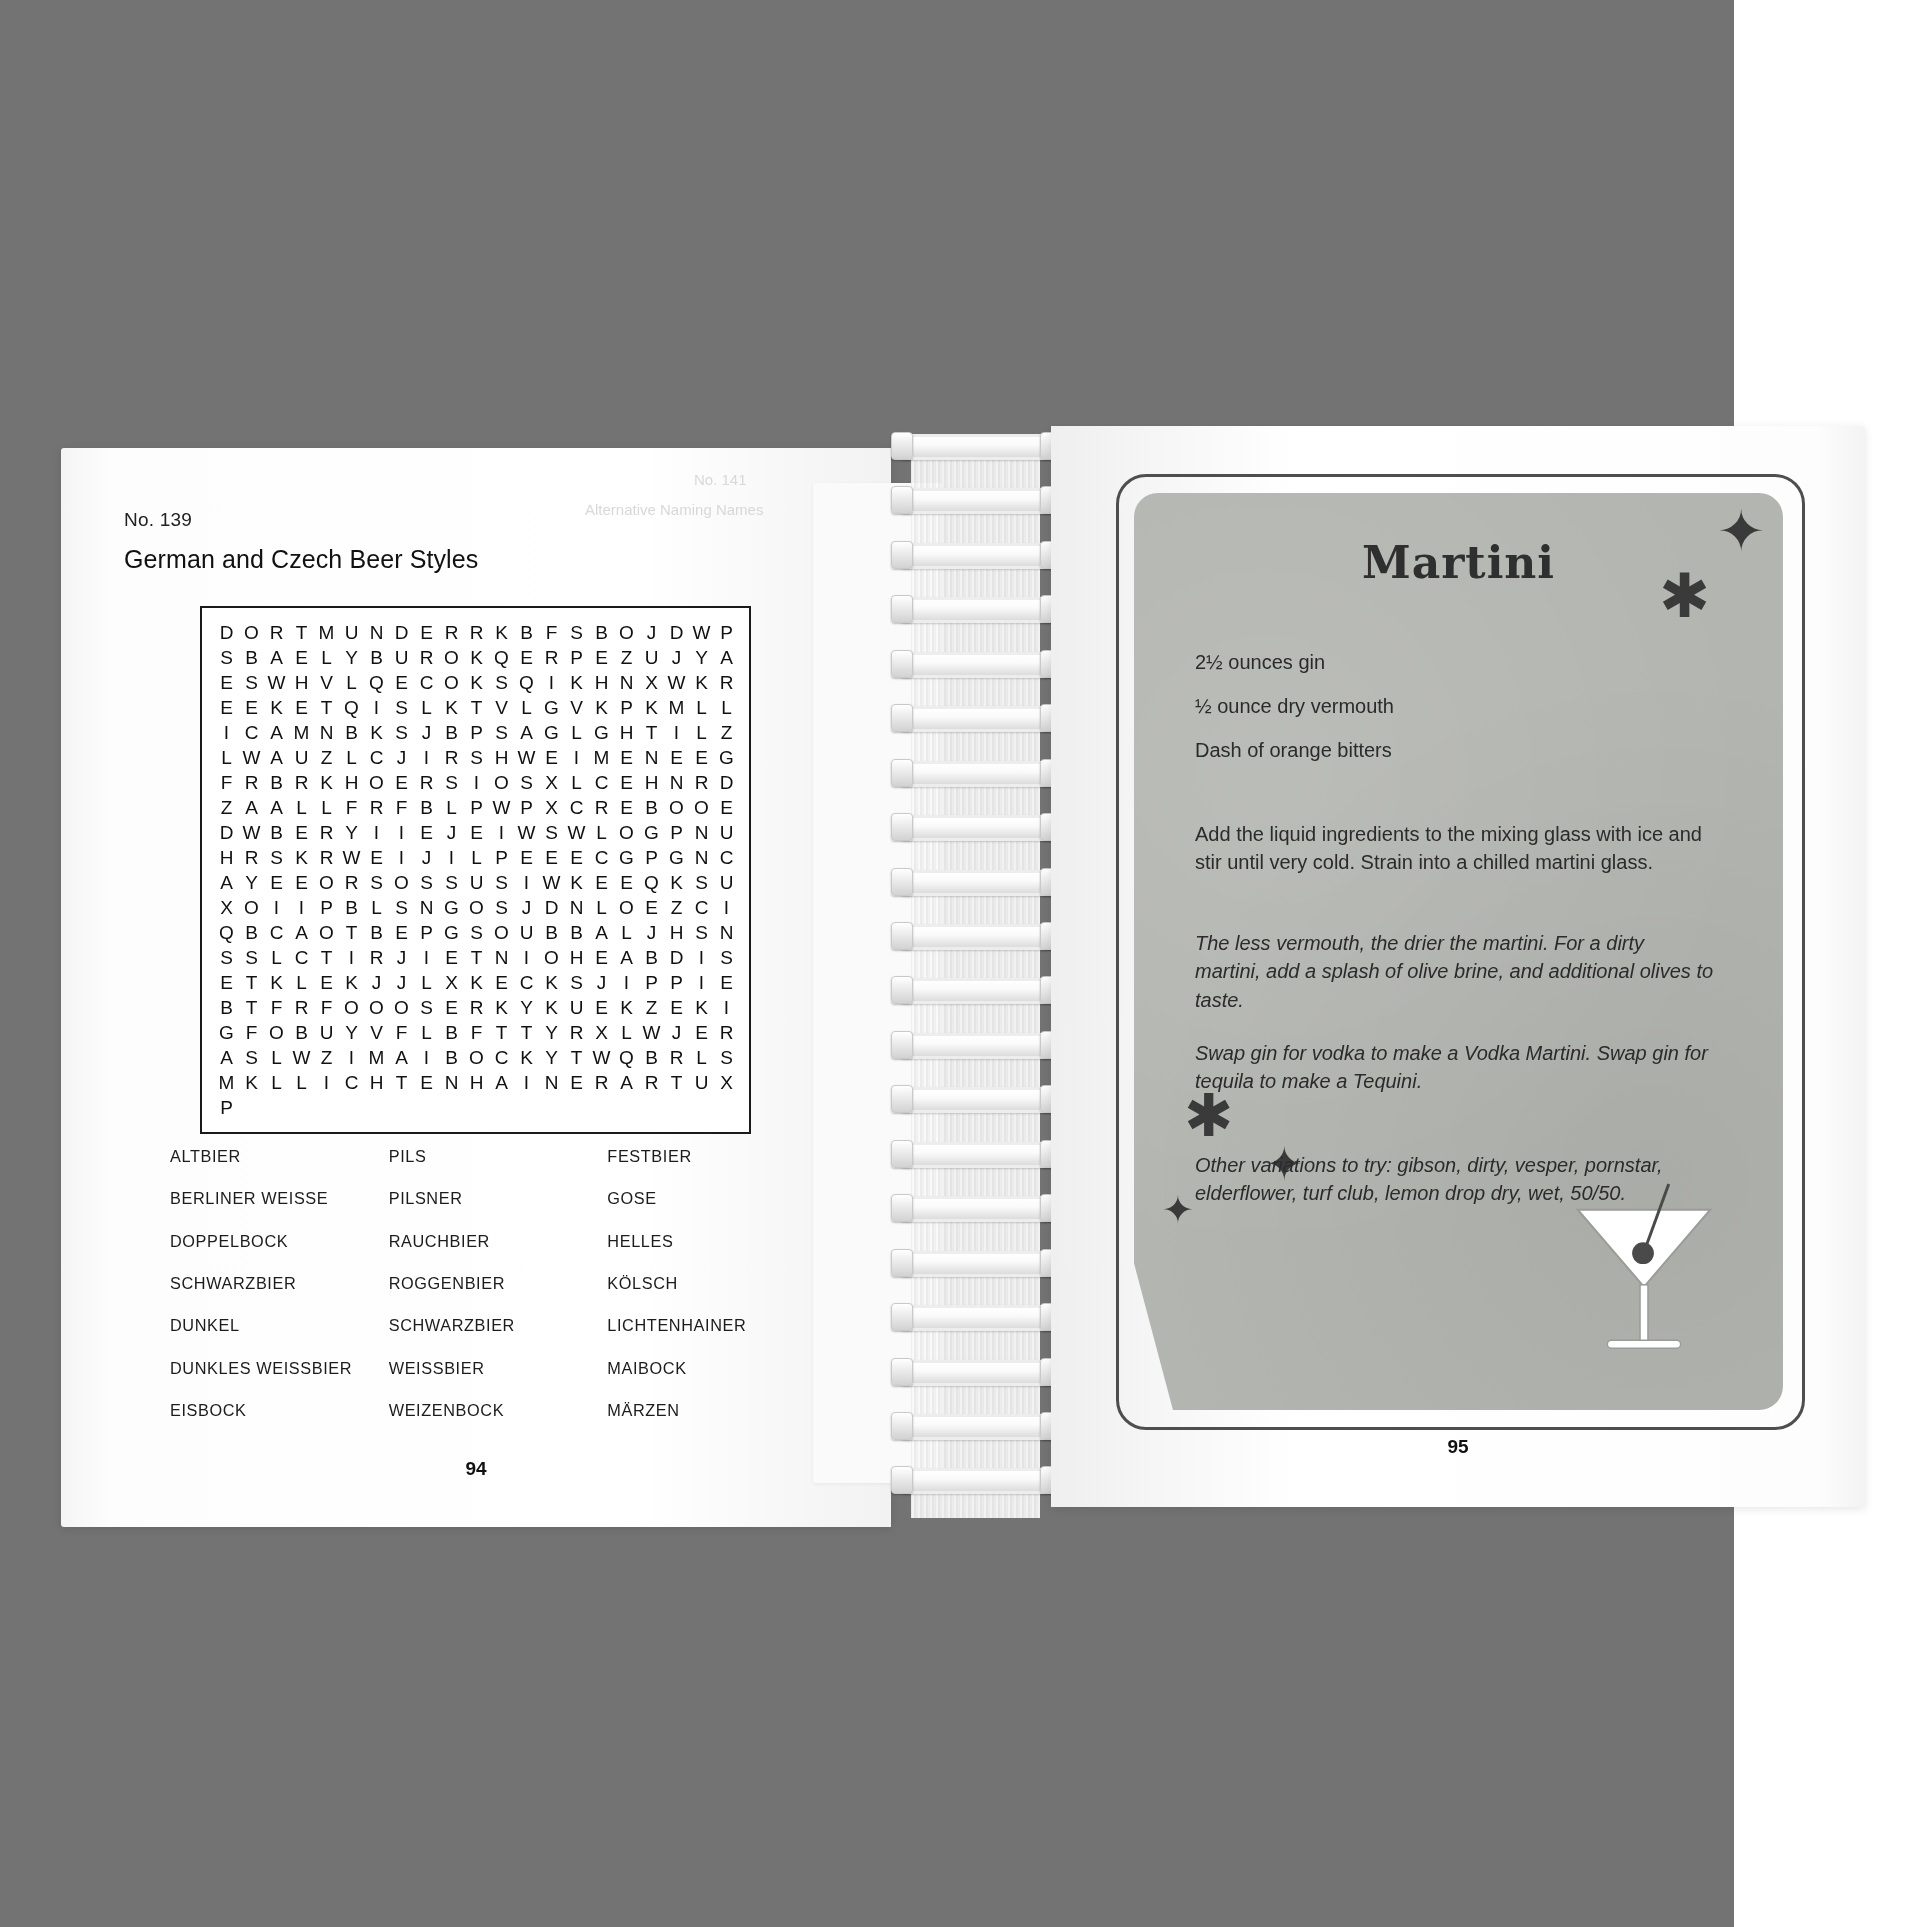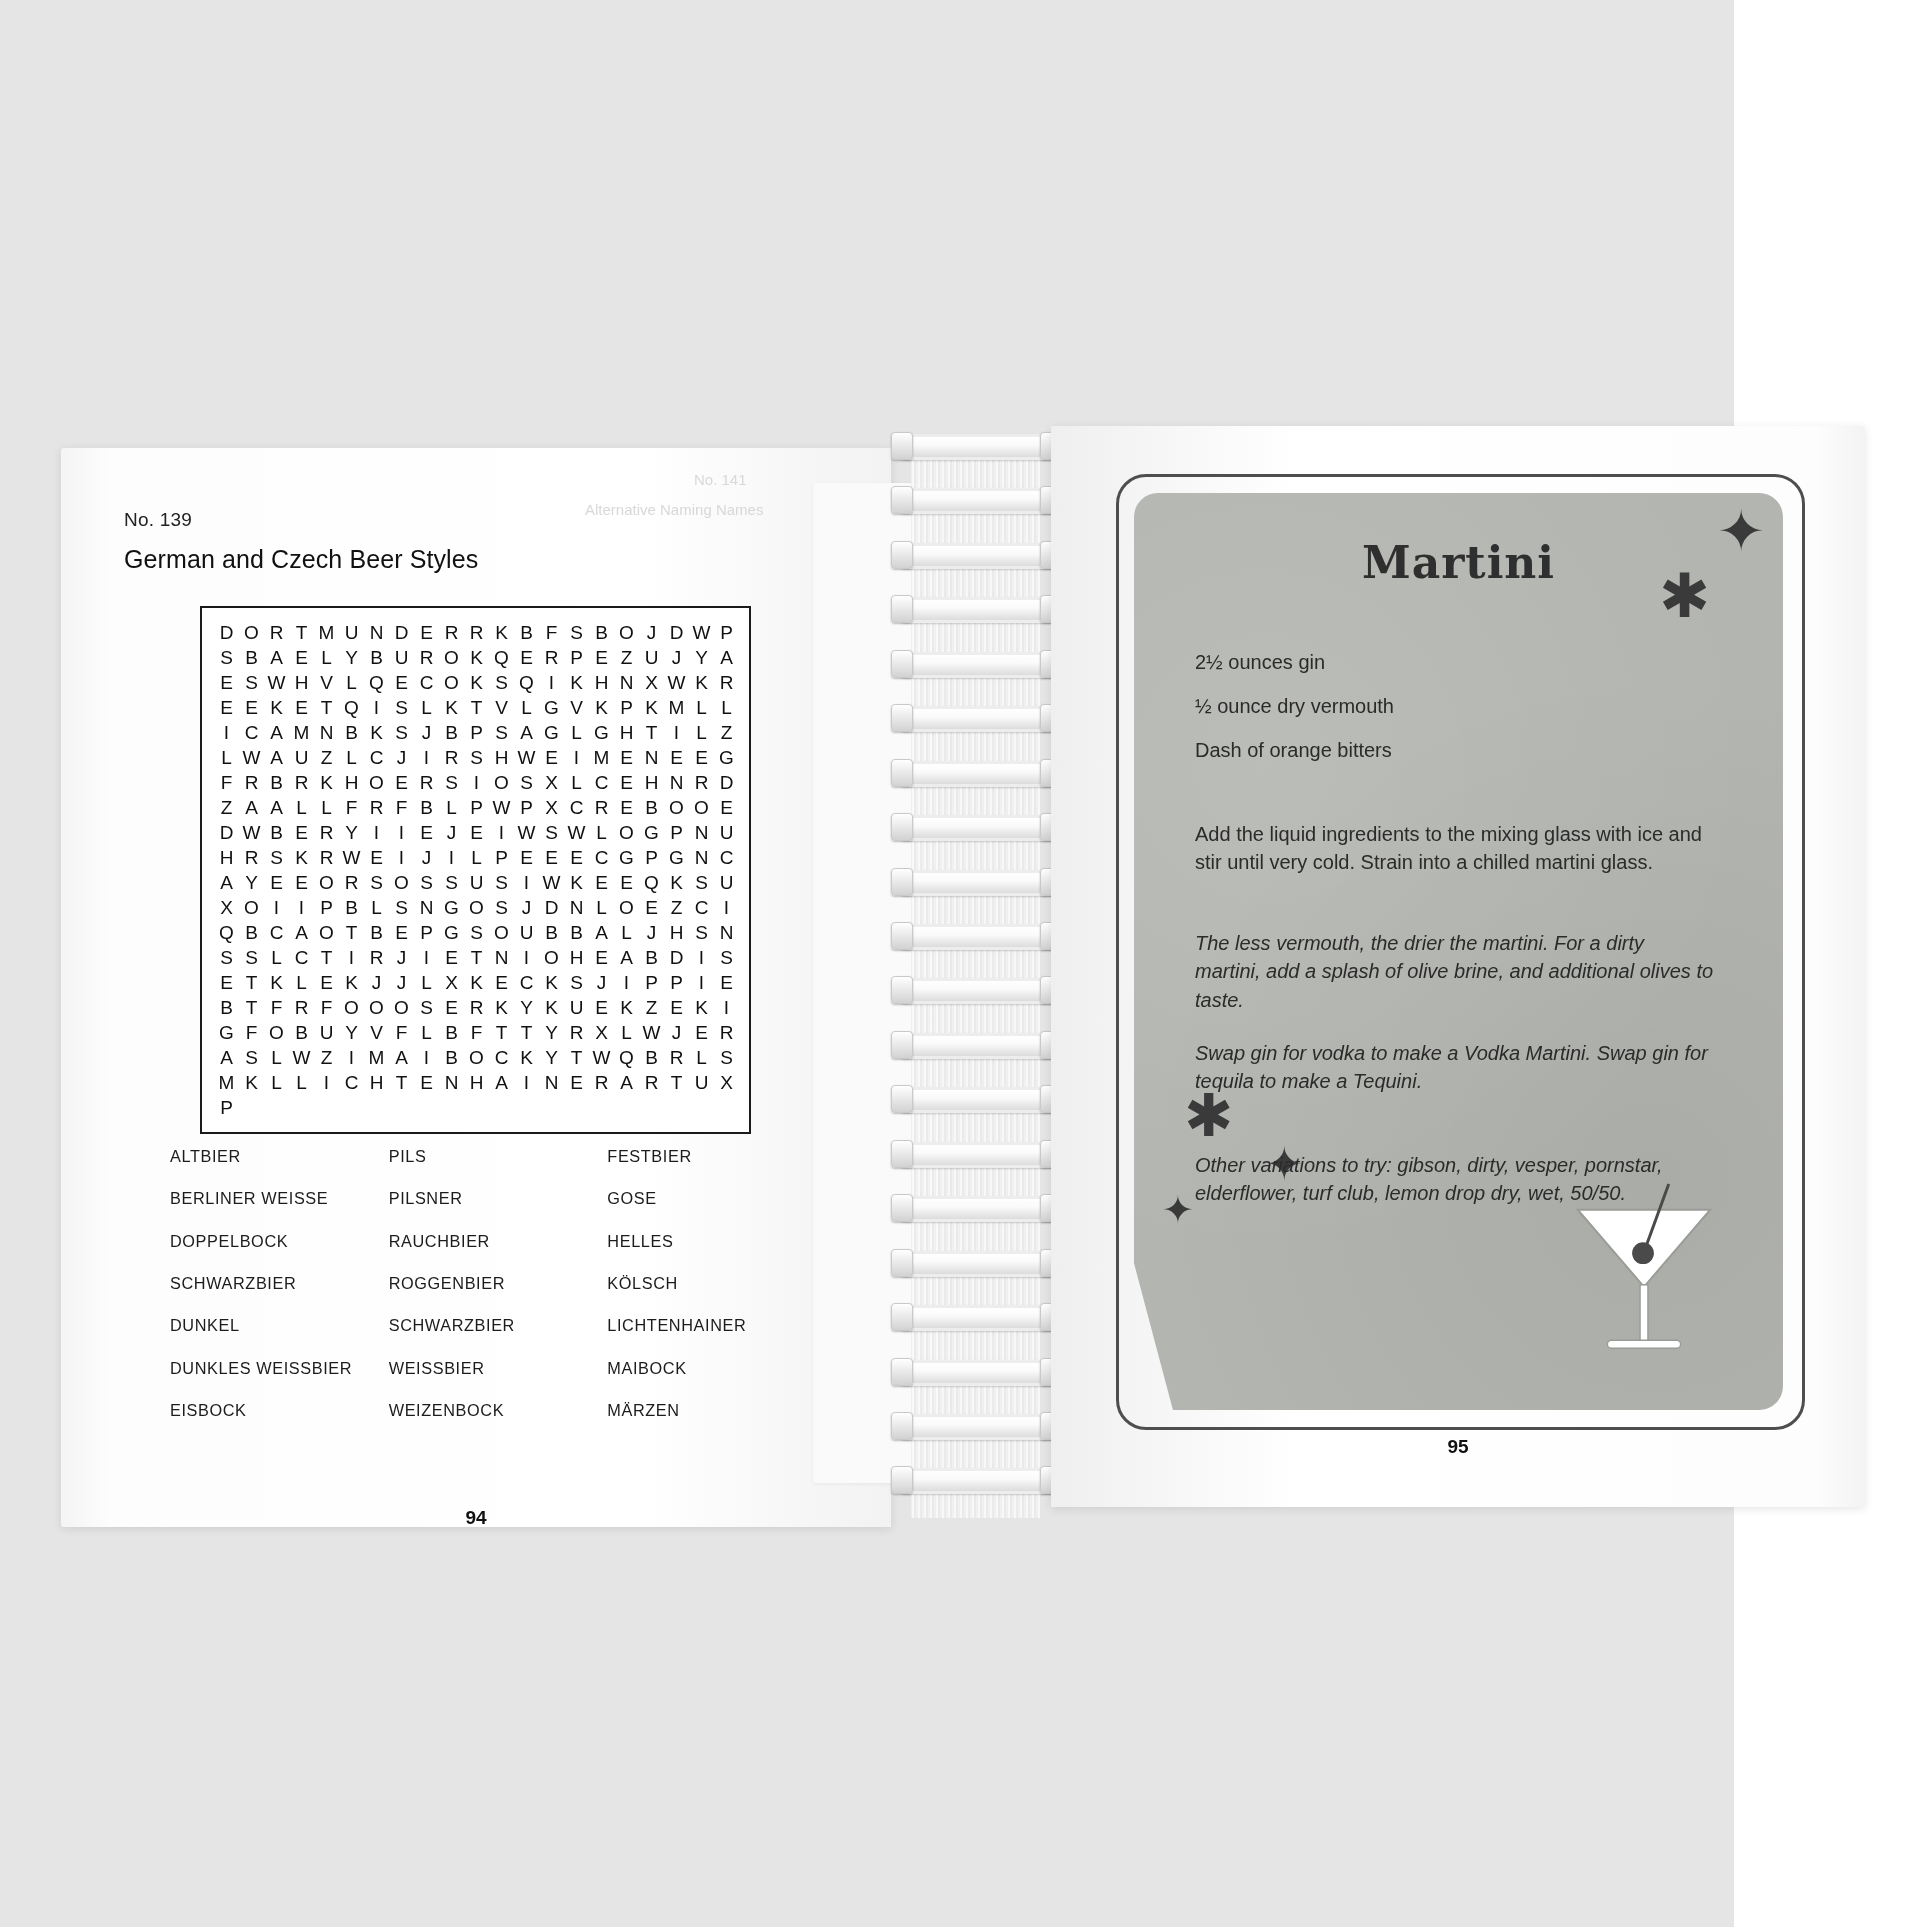--- a/index.html
+++ b/index.html
@@ -9,21 +9,21 @@
     width: 1927px;
     height: 1928px;
     overflow: hidden;
     font-family: "Liberation Sans", sans-serif;
   }
 
   #stage {
     position: relative;
     width: 1734px;
     height: 1928px;
-    background: #e5e5e5;
+    background: #737373;
   }
 
   
   #book {
     position: absolute;
     left: 61px;
     top: 426px;
     width: 1804px;
     height: 1109px;
   }
@@ -178,21 +178,21 @@
     font-size: 16.3px;
     color: #1c1c1c;
     letter-spacing: 0.6px;
     margin-bottom: 22px;
     line-height: 1.25;
   }
 
   #page-num-left {
     position: absolute;
     left: 0;
-    top: 1059px;
+    top: 1010px;
     width: 830px;
     text-align: center;
     font-size: 19px;
     font-weight: bold;
     color: #111;
   }
 
   
   #card-outer {
     position: absolute;

